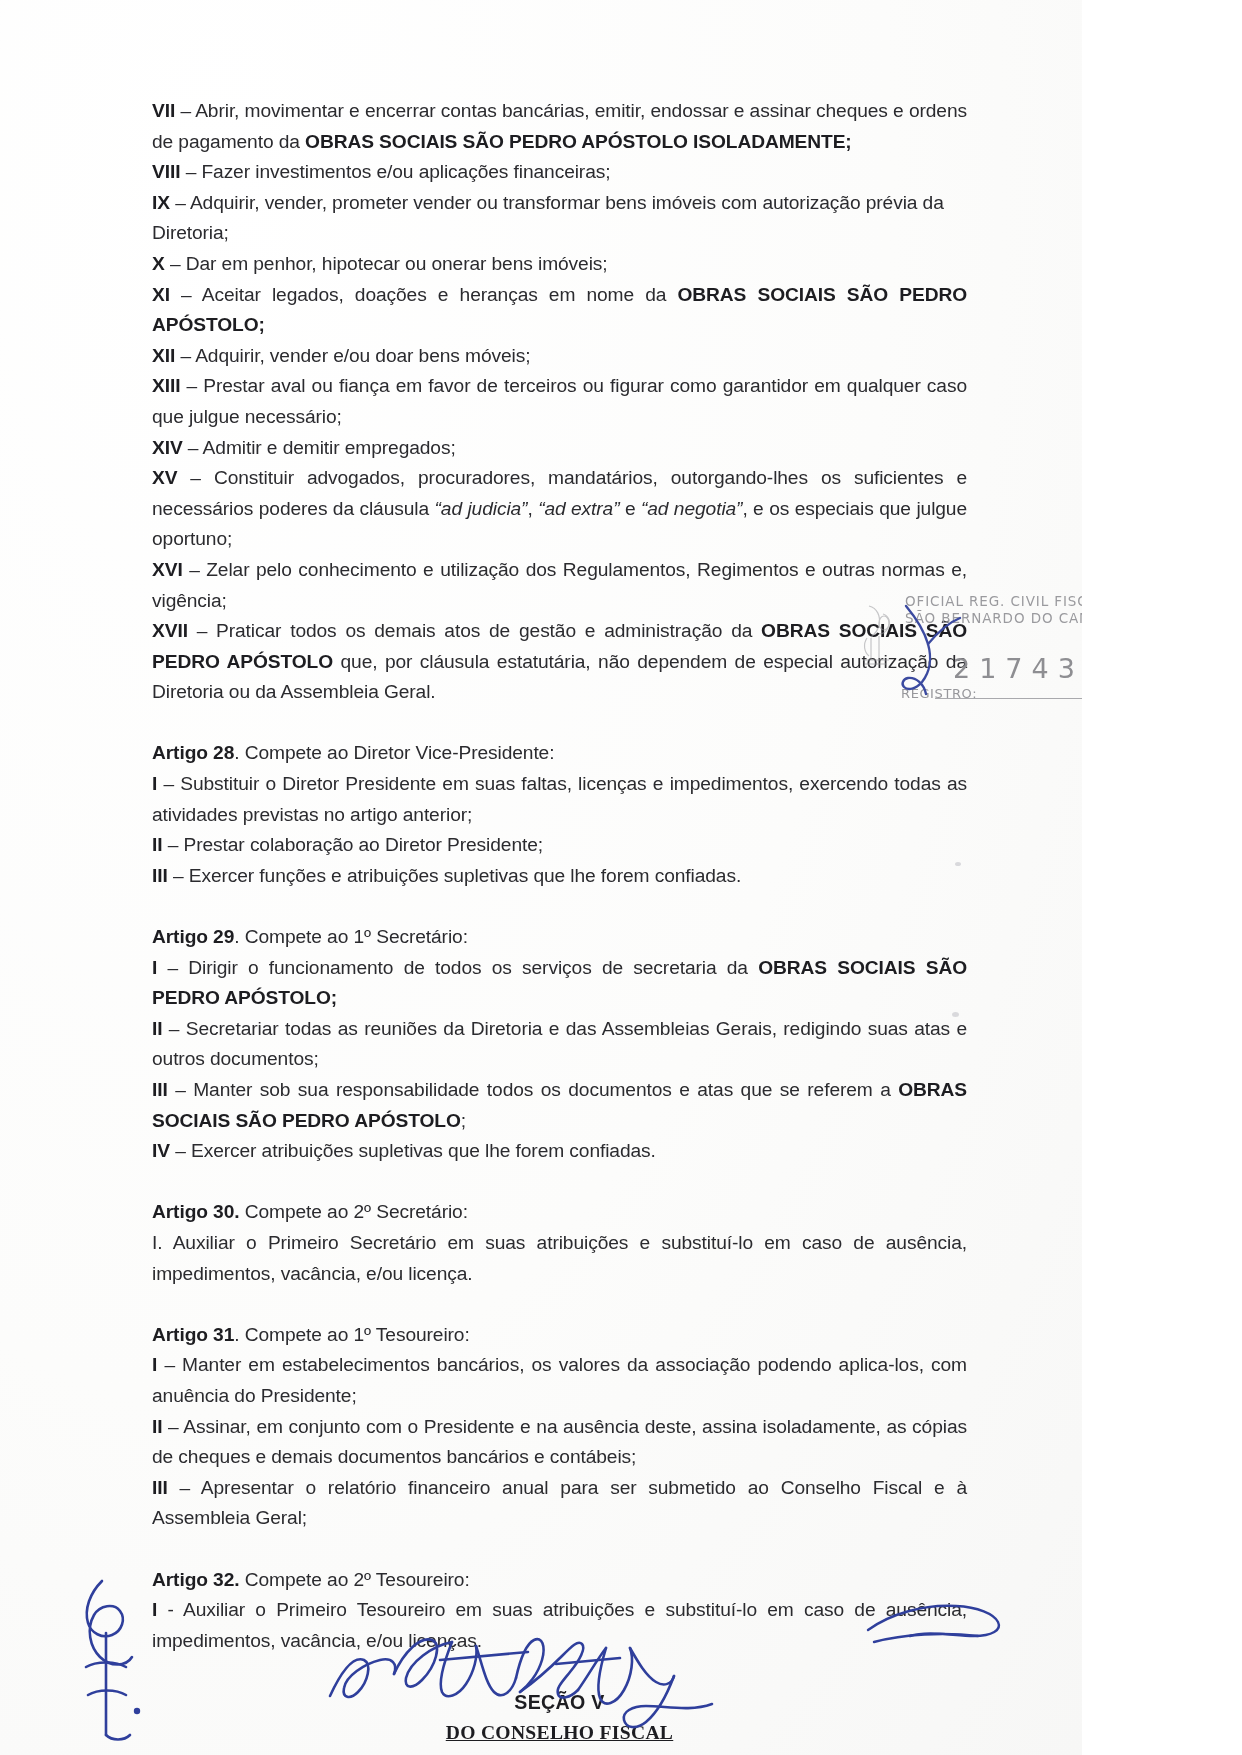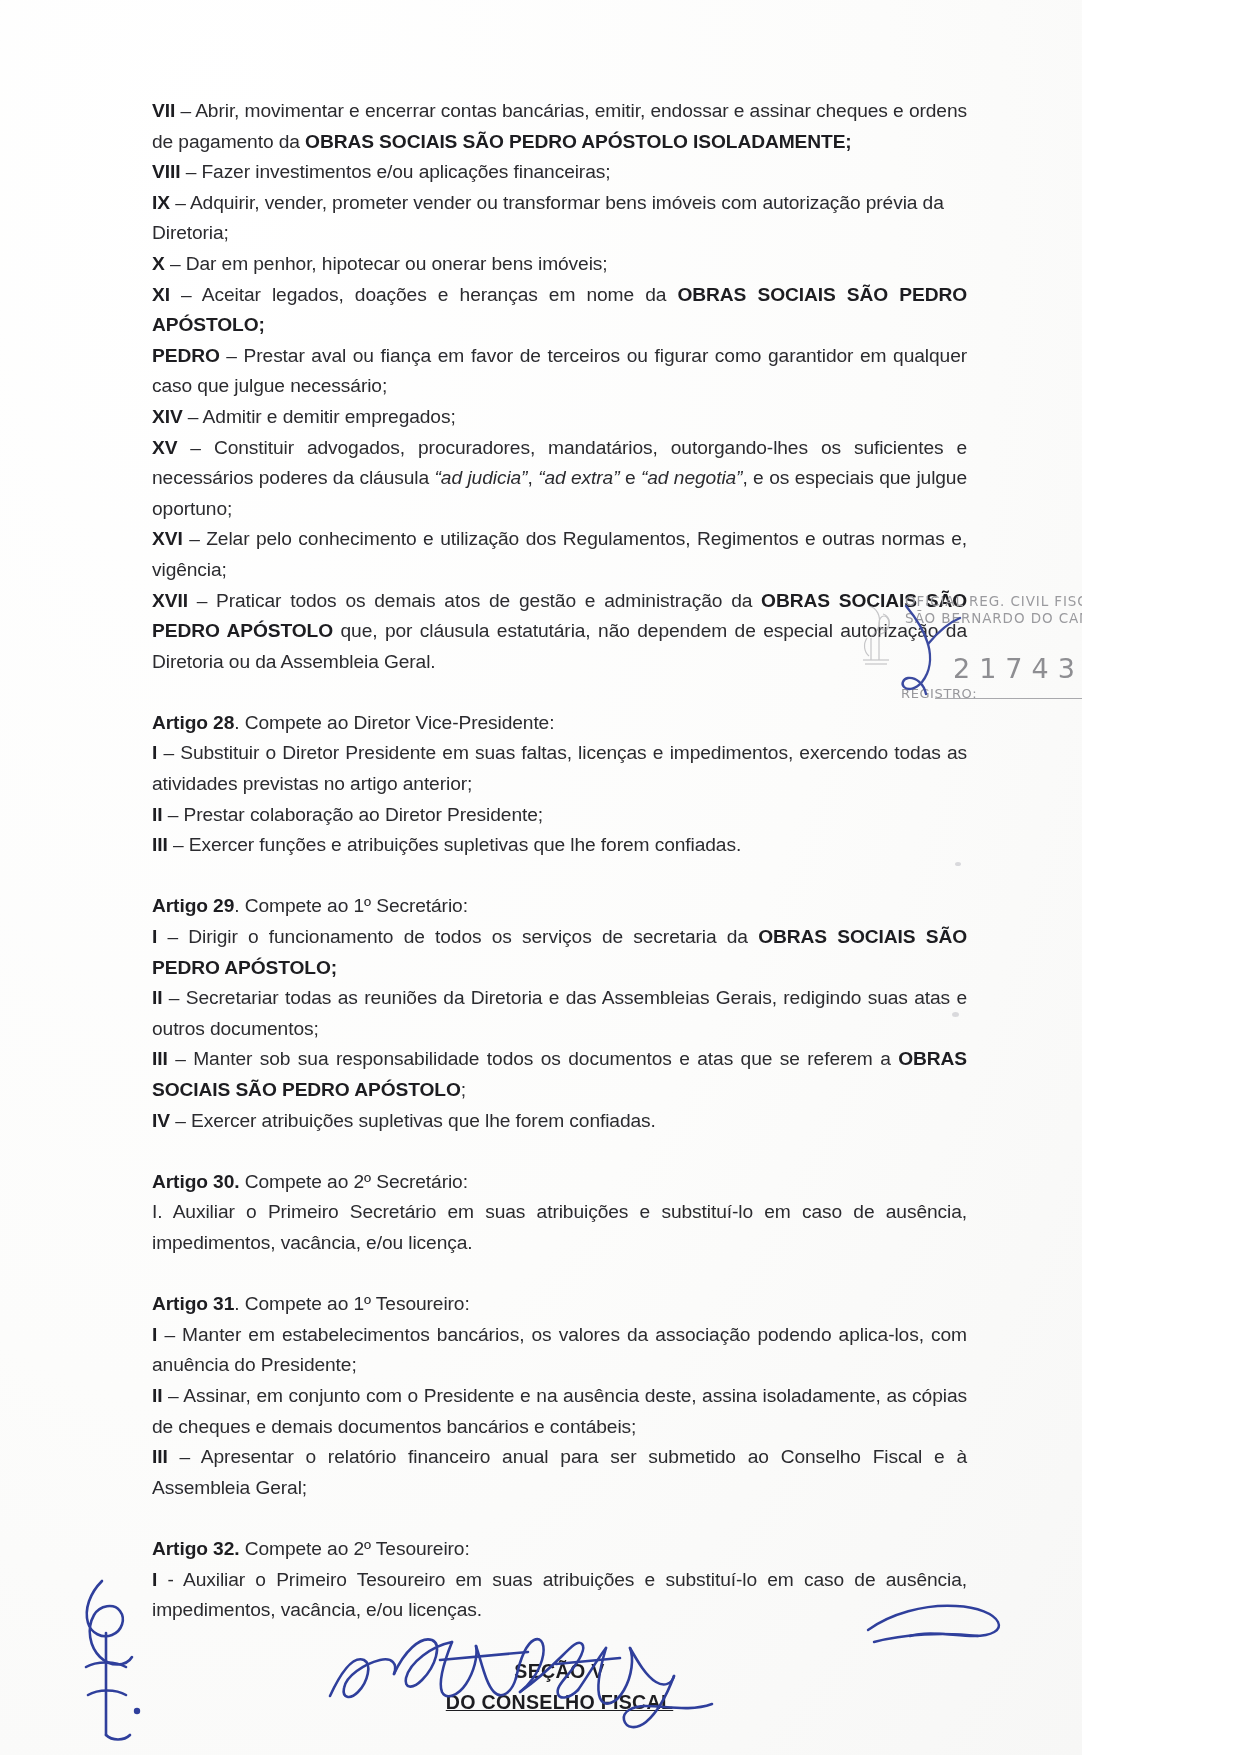--- a/index.html
+++ b/index.html
@@ -44,21 +44,21 @@
   .gap { height: 30.6px; }
 
   .center {
     text-align: center;
     font-weight: bold;
     font-size: 19.6px;
     line-height: 30.6px;
     color: #1d1d21;
     letter-spacing: 0.3px;
   }
-  .center.underlined span { text-decoration: underline; }
+  .center.underlined span { text-decoration: underline; font-family: Liberation Serif, serif; }
 
   
   .stamp {
     position: absolute;
     left: 845px;
     top: 580px;
     width: 400px;
     height: 140px;
     pointer-events: none;
   }
@@ -167,22 +167,23 @@
     <p class="block"><span class="b">VII</span><span> – Abrir, movimentar e encerrar contas bancárias, emitir, endossar e assinar cheques e ordens de pagamento da </span><span class="b">OBRAS SOCIAIS SÃO PEDRO APÓSTOLO ISOLADAMENTE;</span></p>
 
     <p class="block nojust"><span class="b">VIII</span><span> – Fazer investimentos e/ou aplicações financeiras;</span></p>
 
     <p class="block nojust"><span class="b">IX</span><span> – Adquirir, vender, prometer vender ou transformar bens imóveis com autorização prévia da Diretoria;</span></p>
 
     <p class="block nojust"><span class="b">X</span><span> – Dar em penhor, hipotecar ou onerar bens imóveis;</span></p>
 
     <p class="block"><span class="b">XI</span><span> – Aceitar legados, doações e heranças em nome da </span><span class="b">OBRAS SOCIAIS SÃO PEDRO APÓSTOLO;</span></p>
 
-
-    <p class="block"><span class="b">PEDRO</span><span> – Prestar aval ou fiança em favor de terceiros ou figurar como garantidor em qualquer caso que julgue necessário;</span></p>
+    <p class="block nojust"><span class="b">XII</span><span> – Adquirir, vender e/ou doar bens móveis;</span></p>
+
+    <p class="block"><span class="b">XIII</span><span> – Prestar aval ou fiança em favor de terceiros ou figurar como garantidor em qualquer caso que julgue necessário;</span></p>
 
     <p class="block nojust"><span class="b">XIV</span><span> – Admitir e demitir empregados;</span></p>
 
     <p class="block"><span class="b">XV</span><span> – Constituir advogados, procuradores, mandatários, outorgando-lhes os suficientes e necessários poderes da cláusula </span><span class="it">“ad judicia”</span><span>, </span><span class="it">“ad extra”</span><span> e </span><span class="it">“ad negotia”</span><span>, e os especiais que julgue oportuno;</span></p>
 
     <p class="block"><span class="b">XVI</span><span> – Zelar pelo conhecimento e utilização dos Regulamentos, Regimentos e outras normas e, vigência;</span></p>
 
     <p class="block"><span class="b">XVII</span><span> – Praticar todos os demais atos de gestão e administração da </span><span class="b">OBRAS SOCIAIS SÃO PEDRO APÓSTOLO</span><span> que, por cláusula estatutária, não dependem de especial autorização da Diretoria ou da Assembleia Geral.</span></p>
 
     <div class="gap"></div>

